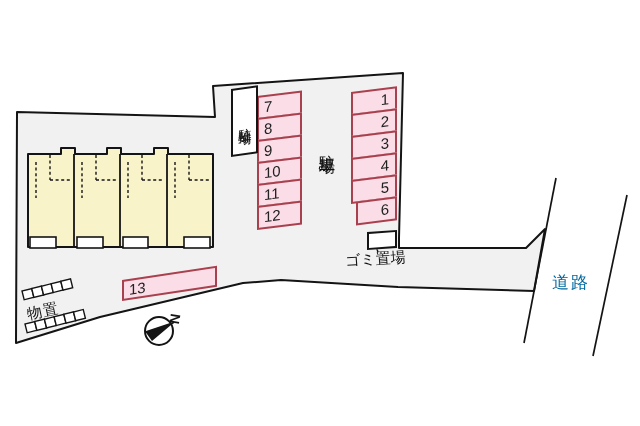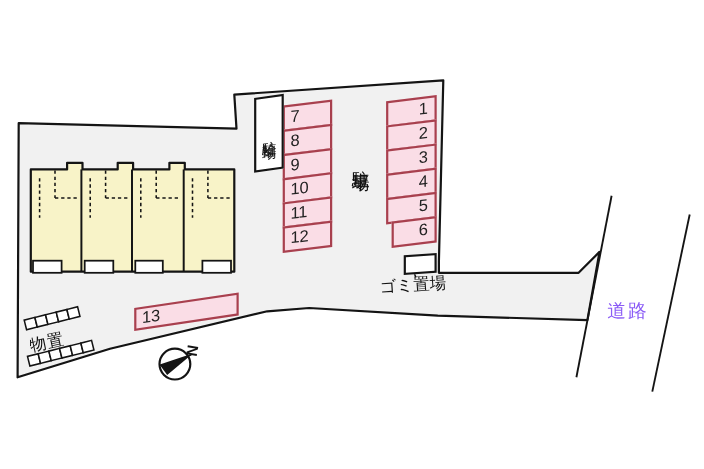--- a/index.html
+++ b/index.html
@@ -35,21 +35,21 @@
   }
   .vtext{writing-mode:vertical-rl;text-orientation:upright;letter-spacing:2px;}
   .bike-box .vtext{font-size:13px;color:#111;}
   .lbl-parking{left:316px;top:142px;font-size:16px;color:#111;}
   .lbl-garbage{left:345px;top:250px;font-size:15px;color:#111;transform:rotate(-4deg);}
   .garbage-box{
     position:absolute;left:367px;top:231px;width:30px;height:18px;box-sizing:border-box;
     background:#fff;border:2px solid #141414;transform:skewY(-4deg);
   }
   .lbl-storage{left:27px;top:302px;font-size:15px;color:#111;transform:rotate(-12deg);letter-spacing:1px;}
-  .lbl-road{left:552px;top:271px;font-size:17px;color:#8b5cf6;letter-spacing:2px;text-align:center;}
+  .lbl-road{left:552px;top:271px;font-size:17px;color:#0369a1;letter-spacing:2px;text-align:center;}
 </style>
 </head>
 <body>
 
 <div id="stage">
 
   <svg id="plan-svg" width="640" height="426" viewBox="0 0 640 426">
 
     <polygon points="17,112 215,117 213,86 403,73 399,238 399,248 526,248 545,229 534,291 398,287 281,280 243,283 100,317 16,343" fill="var(--site-fill,#f1f1f1)" stroke="var(--ink,#141414)" stroke-width="2" stroke-linejoin="round"></polygon>
 

